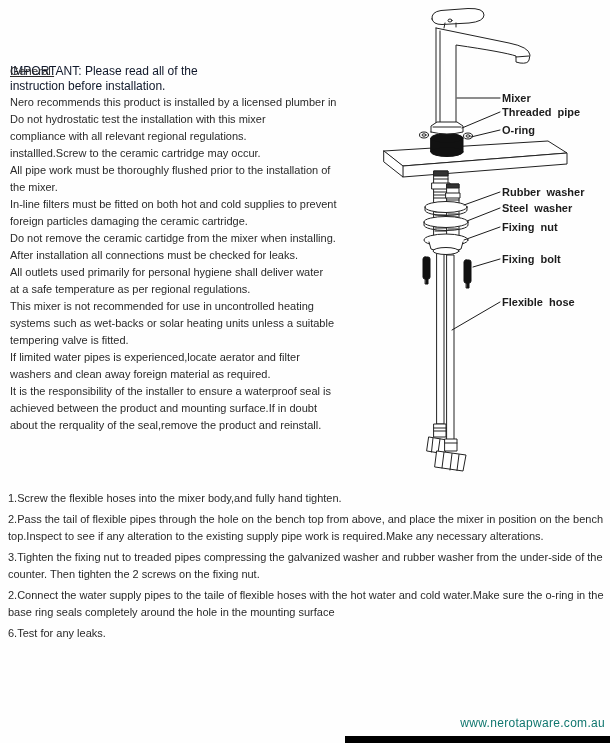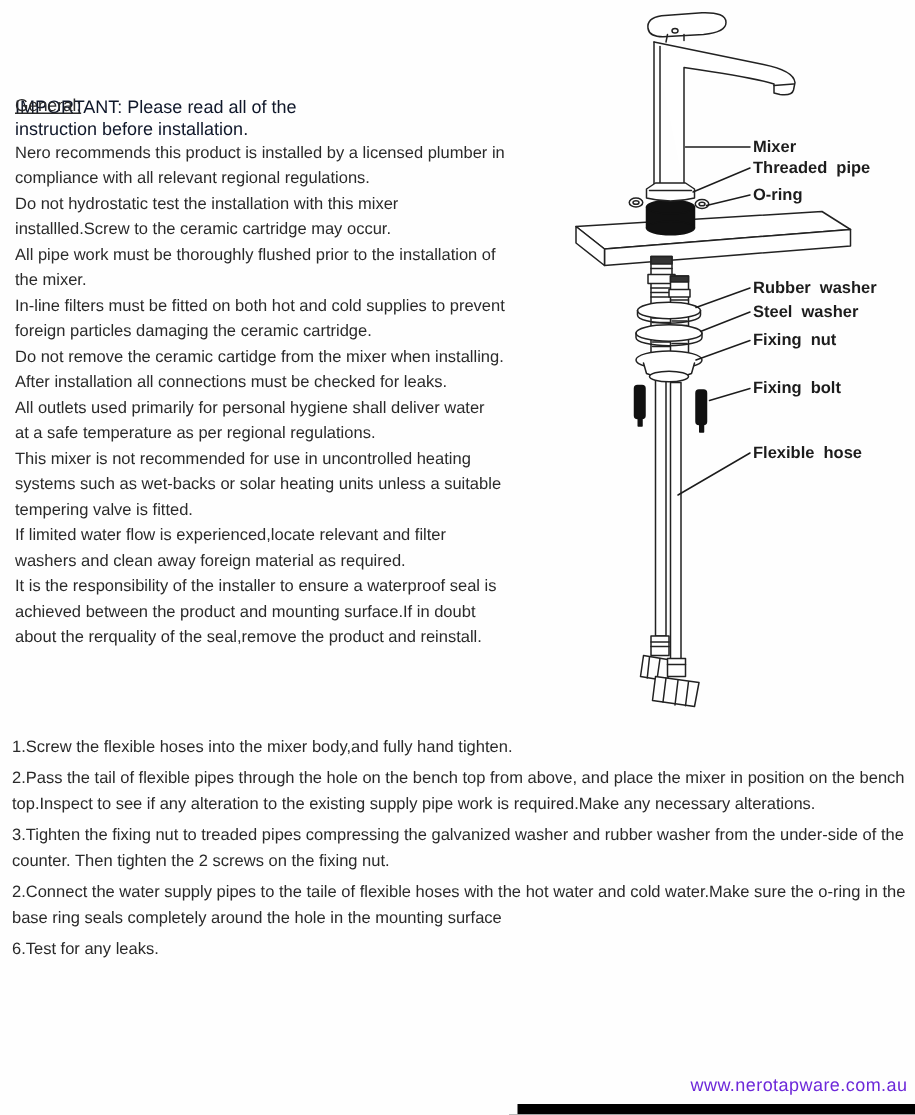--- a/index.html
+++ b/index.html
@@ -13,21 +13,21 @@
     font-size:12px; line-height:15px; white-space:pre-line; color:#0f172a;margin-top:40px;
   }
   .general-heading {
     position:absolute; left:10px; top:65px; font-size:11.5px; color:#2a2a2a;text-decoration:underline;
   }
   .para { position:absolute; left:10px; top:94px; width:348px; font-size:11px; color:#2a2a2a; }
   .para .line { height:17px; line-height:17px; white-space:nowrap; }
   .steps { position:absolute; left:8px; top:490px; width:598px; font-size:11px; color:#2a2a2a; }
   .steps p { margin:0 0 3px 0; line-height:17.5px; }
   .footer-url {
-    position:absolute; right:5px; top:716px; font-size:12px; color:#6d28d9;
+    position:absolute; right:5px; top:716px; font-size:12px; color:#0f766e;
     letter-spacing:0.3px;
     margin-left:16px;
   }
   .bottom-bar { position:absolute; left:345px; right:0; top:736px; height:7px; background:#000; }
   .diagram-svg { position:absolute; left:0; top:0; }
   .dlabel {
     position:absolute; left:502px; font-size:11px; font-weight:bold;
     word-spacing:3px; white-space:nowrap; color:#1c1c1c; line-height:12px;
   }
 </style>
@@ -36,35 +36,35 @@
 
 <div class="page">
 
   <div class="title">IMPORTANT: Please read all of the
 instruction before installation.</div>
 
   <div class="general-heading">General:</div>
 
   <div class="para">
     <div class="line">Nero recommends this product is installed by a licensed plumber in</div>
+    <div class="line">Do not hydrostatic test the installation with this mixer</div>
     <div class="line">compliance with all relevant regional regulations.</div>
-    <div class="line">Do not hydrostatic test the installation with this mixer</div>
     <div class="line">installled.Screw to the ceramic cartridge may occur.</div>
     <div class="line">All pipe work must be thoroughly flushed prior to the installation of</div>
     <div class="line">the mixer.</div>
     <div class="line">In-line filters must be fitted on both hot and cold supplies to prevent</div>
     <div class="line">foreign particles damaging the ceramic cartridge.</div>
     <div class="line">Do not remove the ceramic cartidge from the mixer when installing.</div>
     <div class="line">After installation all connections must be checked for leaks.</div>
     <div class="line">All outlets used primarily for personal hygiene shall deliver water</div>
     <div class="line">at a safe temperature as per regional regulations.</div>
     <div class="line">This mixer is not recommended for use in uncontrolled heating</div>
     <div class="line">systems such as wet-backs or solar heating units unless a suitable</div>
     <div class="line">tempering valve is fitted.</div>
-    <div class="line">If limited water flow is experienced,locate relevant and filter</div>
+    <div class="line">If limited water pipes is experienced,locate aerator and filter</div>
     <div class="line">washers and clean away foreign material as required.</div>
     <div class="line">It is the responsibility of the installer to ensure a waterproof seal is</div>
     <div class="line">achieved between the product and mounting surface.If in doubt</div>
     <div class="line">about the rerquality of the seal,remove the product and reinstall.</div>
   </div>
 
   <svg class="diagram-svg" width="610" height="743" viewBox="0 0 610 743" fill="none" stroke="#222" stroke-width="1" stroke-linejoin="round" stroke-linecap="round">
 
     <g>
       <path d="M384,151 L548,141 L567,153 L403,166 Z" fill="#fff"></path>

